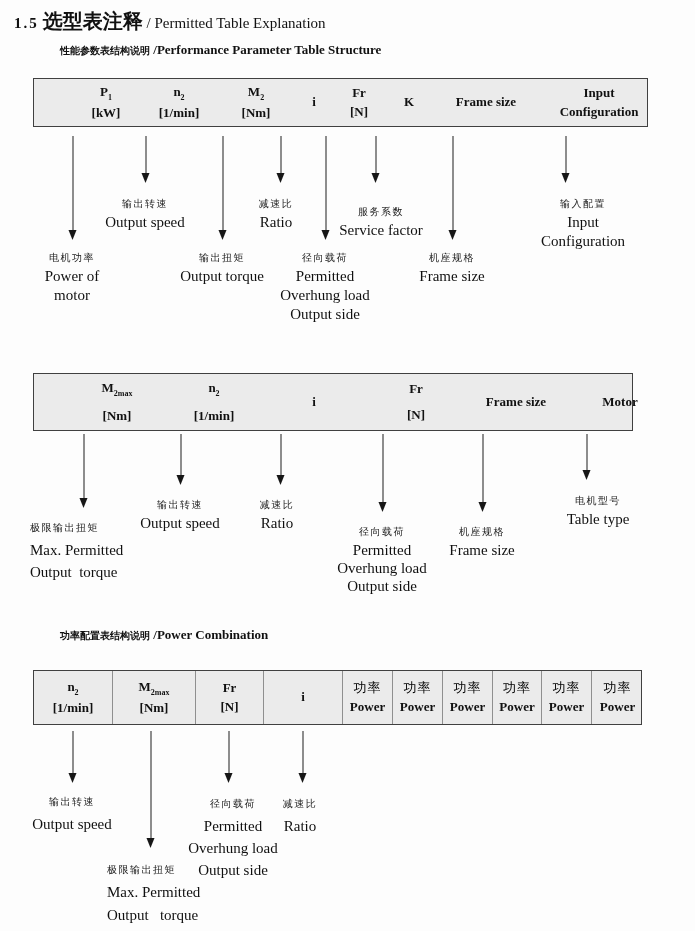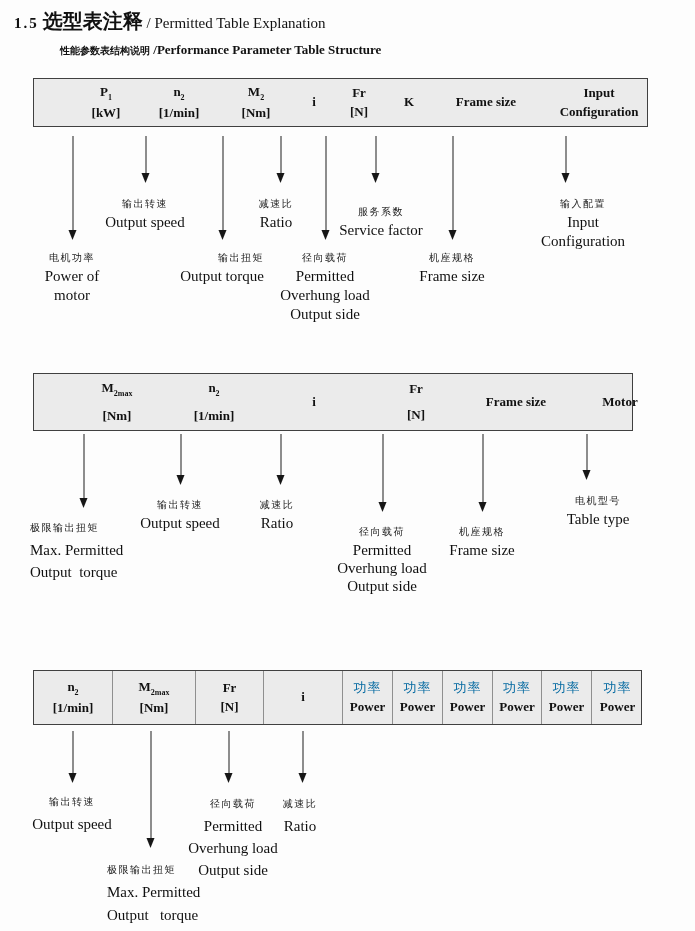--- a/index.html
+++ b/index.html
@@ -16,21 +16,21 @@
   .heading-sep{font-family:"Liberation Serif",serif;font-size:13px;font-weight:700;}
   .heading-en{font-family:"Liberation Serif",serif;font-size:13px;font-weight:700;}
   .ptable{position:absolute;background:#ebebeb;border:1px solid #404040;box-sizing:border-box;}
   .ptable.divided{display:flex;align-items:stretch;}
   .cell{display:flex;flex-direction:column;align-items:center;justify-content:center;box-sizing:border-box;}
   .cell.float{position:absolute;top:0;height:100%;transform:translateX(-50%);}
   .cell.fixed{flex:none;border-right:1px solid #8f8f8f;}
   .cell.fixed:last-child{border-right:none;}
   .hdr-line{font-family:"Liberation Serif",serif;font-weight:700;font-size:13px;white-space:pre;line-height:1.1;}
   .hdr-line sub{font-size:8px;line-height:1;}
-  .hdr-line.zh{font-family:"Liberation Sans",sans-serif;font-weight:400;color:#0369a1;letter-spacing:1px;}
+  .hdr-line.zh{font-family:"Liberation Sans",sans-serif;font-weight:400;color:#000000;letter-spacing:1px;}
   .arrow{position:absolute;width:9px;transform:translateX(-50%);}
   .arrow-line{position:absolute;left:50%;top:0;bottom:8px;width:1px;background:#1e1e1e;}
   .arrow-head{position:absolute;bottom:0;left:50%;transform:translateX(-50%);width:0;height:0;
               border-left:4.5px solid transparent;border-right:4.5px solid transparent;
               border-top:10px solid #161616;}
   .callout-label{position:absolute;}
   .callout-label.center{transform:translateX(-50%);text-align:center;}
   .callout-label.left{text-align:left;}
   .lbl-line{white-space:pre;}
   .lbl-line.zh{font-family:"Liberation Sans",sans-serif;font-size:10px;color:#222;letter-spacing:1.5px;}
@@ -89,21 +89,21 @@
           <div class="arrow-head"></div>
         </div>
         <div class="callout-label center" style="left: 145px; top: 194px; line-height: 19px;">
           <div class="lbl-line zh">输出转速</div>
           <div class="lbl-line en">Output speed</div>
         </div>
         <div class="arrow" style="left: 222px; top: 136px; height: 104px;">
           <div class="arrow-line"></div>
           <div class="arrow-head"></div>
         </div>
-        <div class="callout-label center" style="left: 222px; top: 248px; line-height: 19px; text-align: right;">
+        <div class="callout-label center" style="left: 222px; top: 248px; line-height: 19px;">
           <div class="lbl-line zh">输出扭矩</div>
           <div class="lbl-line en">Output torque</div>
         </div>
         <div class="arrow" style="left: 280px; top: 136px; height: 47px;">
           <div class="arrow-line"></div>
           <div class="arrow-head"></div>
         </div>
         <div class="callout-label center" style="left: 276px; top: 194px; line-height: 19px;">
           <div class="lbl-line zh">减速比</div>
           <div class="lbl-line en">Ratio</div>
@@ -214,20 +214,21 @@
         <div class="arrow" style="left: 586px; top: 434px; height: 46px;">
           <div class="arrow-line"></div>
           <div class="arrow-head"></div>
         </div>
         <div class="callout-label center" style="left: 598px; top: 491px; line-height: 19px;">
           <div class="lbl-line zh">电机型号</div>
           <div class="lbl-line en">Table type</div>
         </div>
       </div>
       <div class="sec">
+        <div class="sec-heading" style="left: 14px; top: 625px;"><span class="heading-zh">功率配置表结构说明</span><span class="heading-sep sep"> /</span><span class="heading-en">Power Combination</span></div>
         <div class="ptable divided" style="left: 33px; top: 670px; width: 609px; height: 55px;">
           <div class="cell fixed" style="gap: 5px; width: 79px;">
             <div class="hdr-line"><span>n</span><sub>2</sub></div>
             <div class="hdr-line"><span>[1/min]</span></div>
           </div>
           <div class="cell fixed" style="gap: 5px; width: 83px;">
             <div class="hdr-line"><span>M</span><sub>2max</sub></div>
             <div class="hdr-line"><span>[Nm]</span></div>
           </div>
           <div class="cell fixed" style="gap: 5px; width: 68px;">

